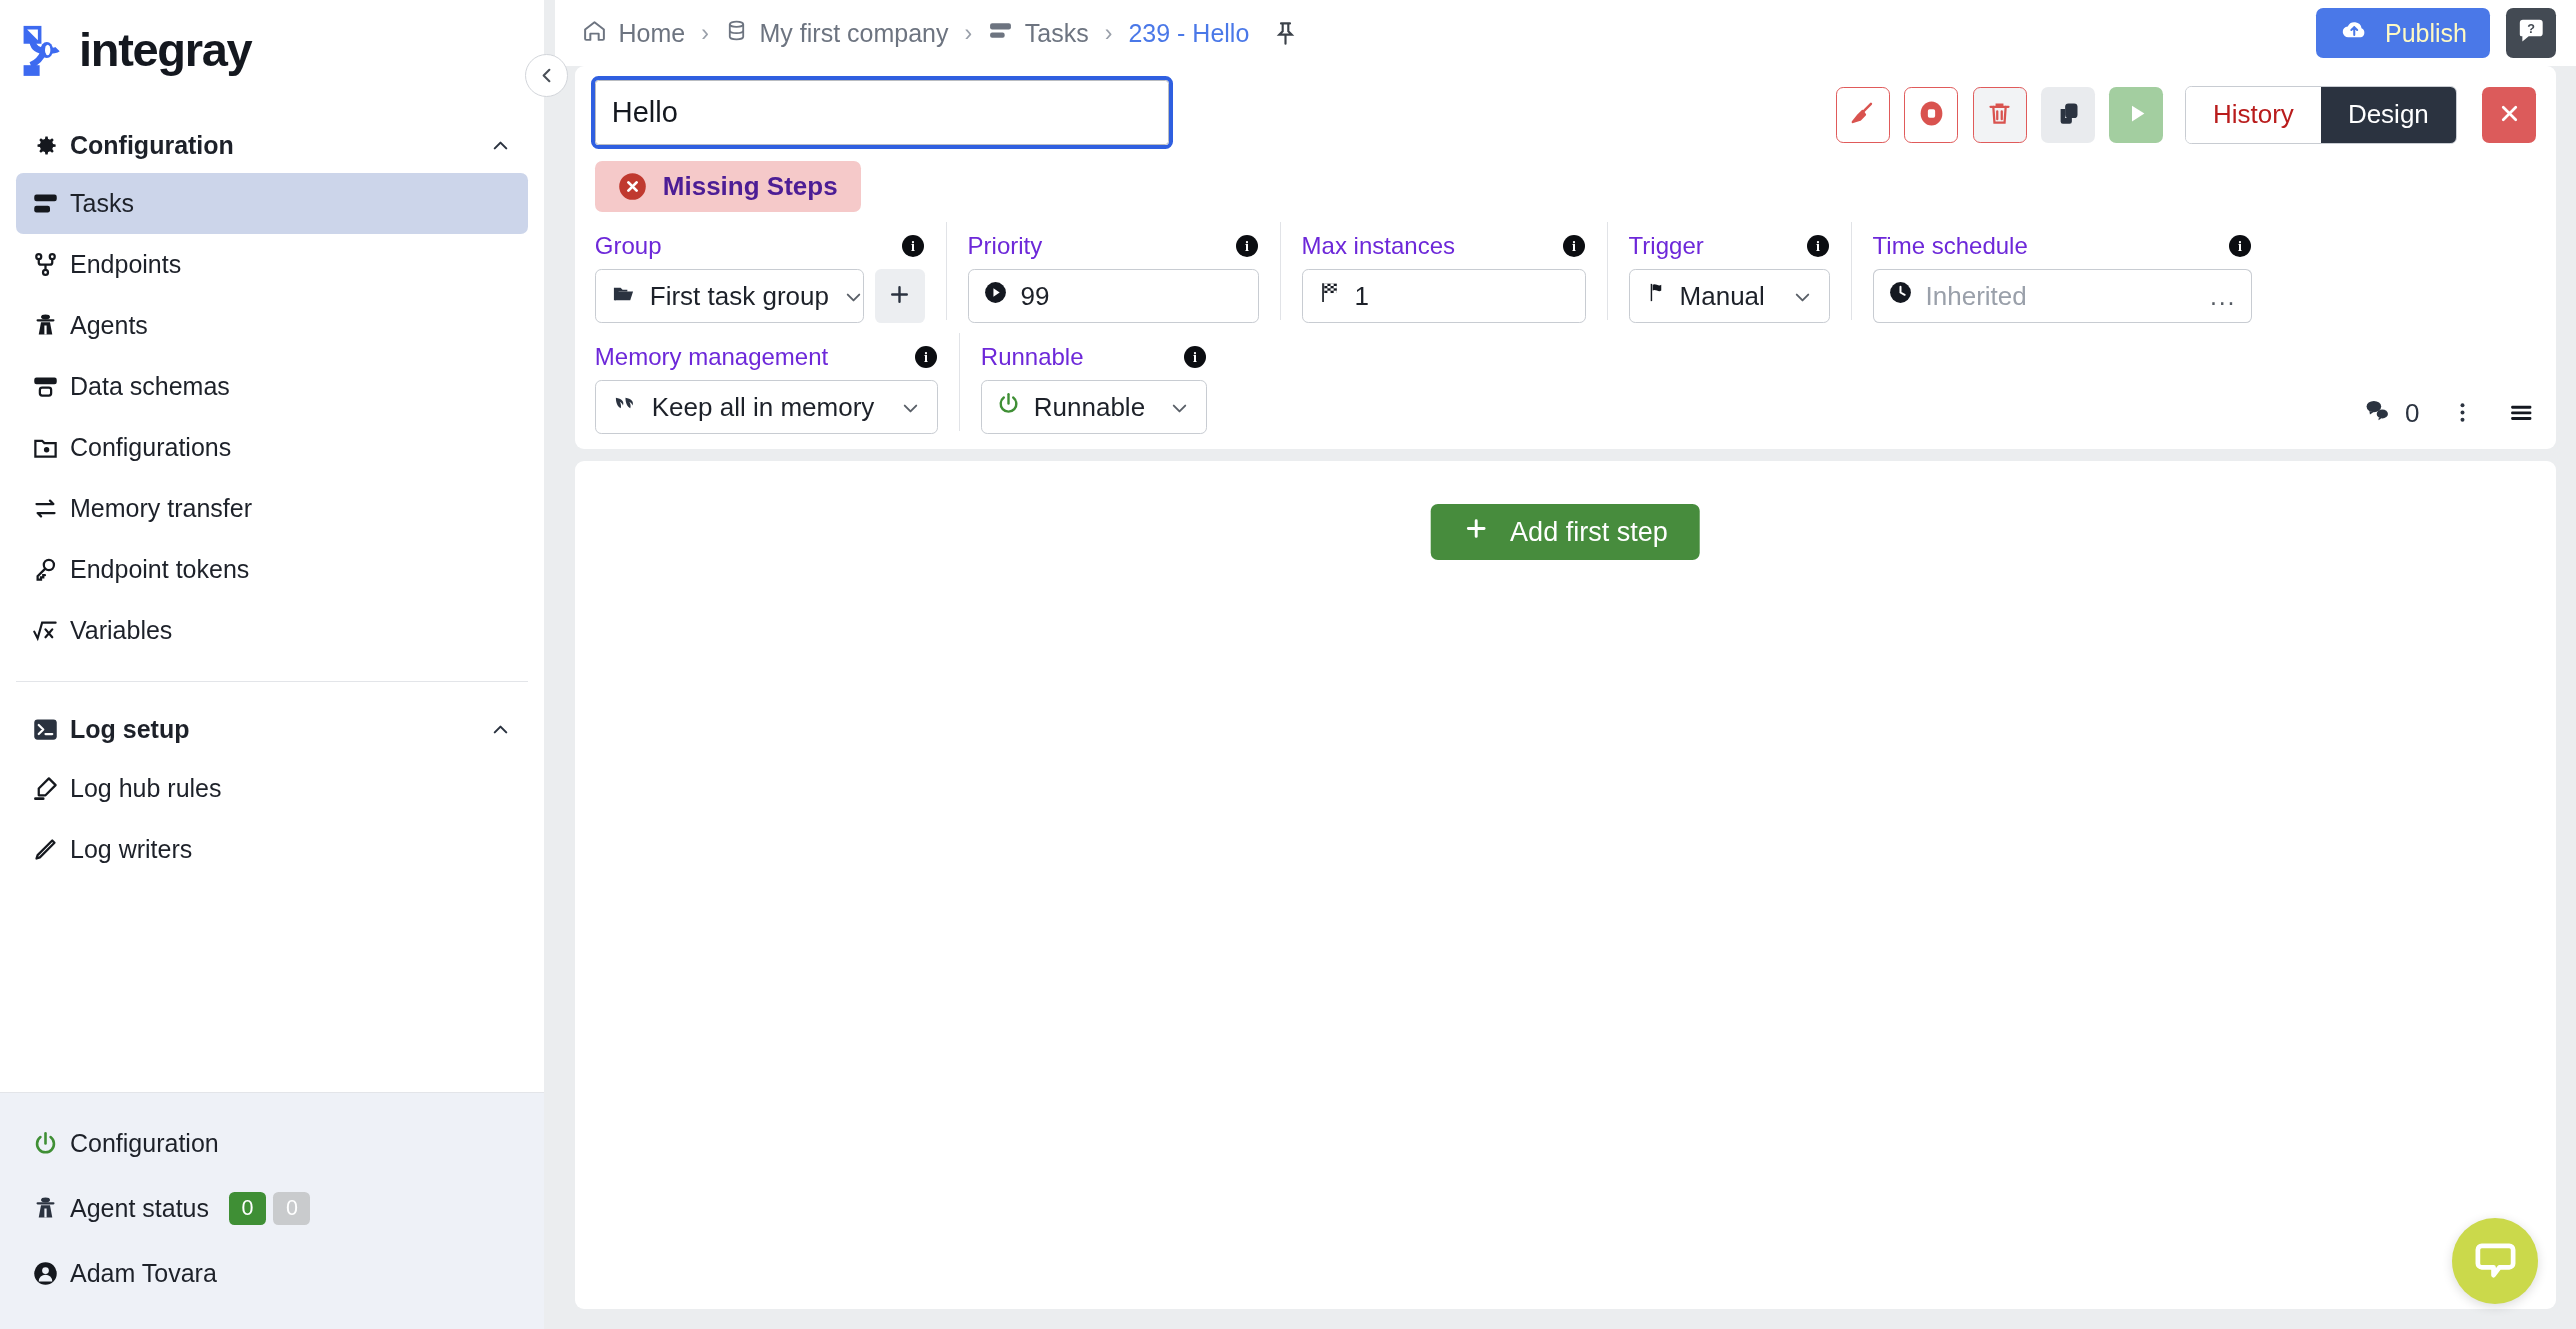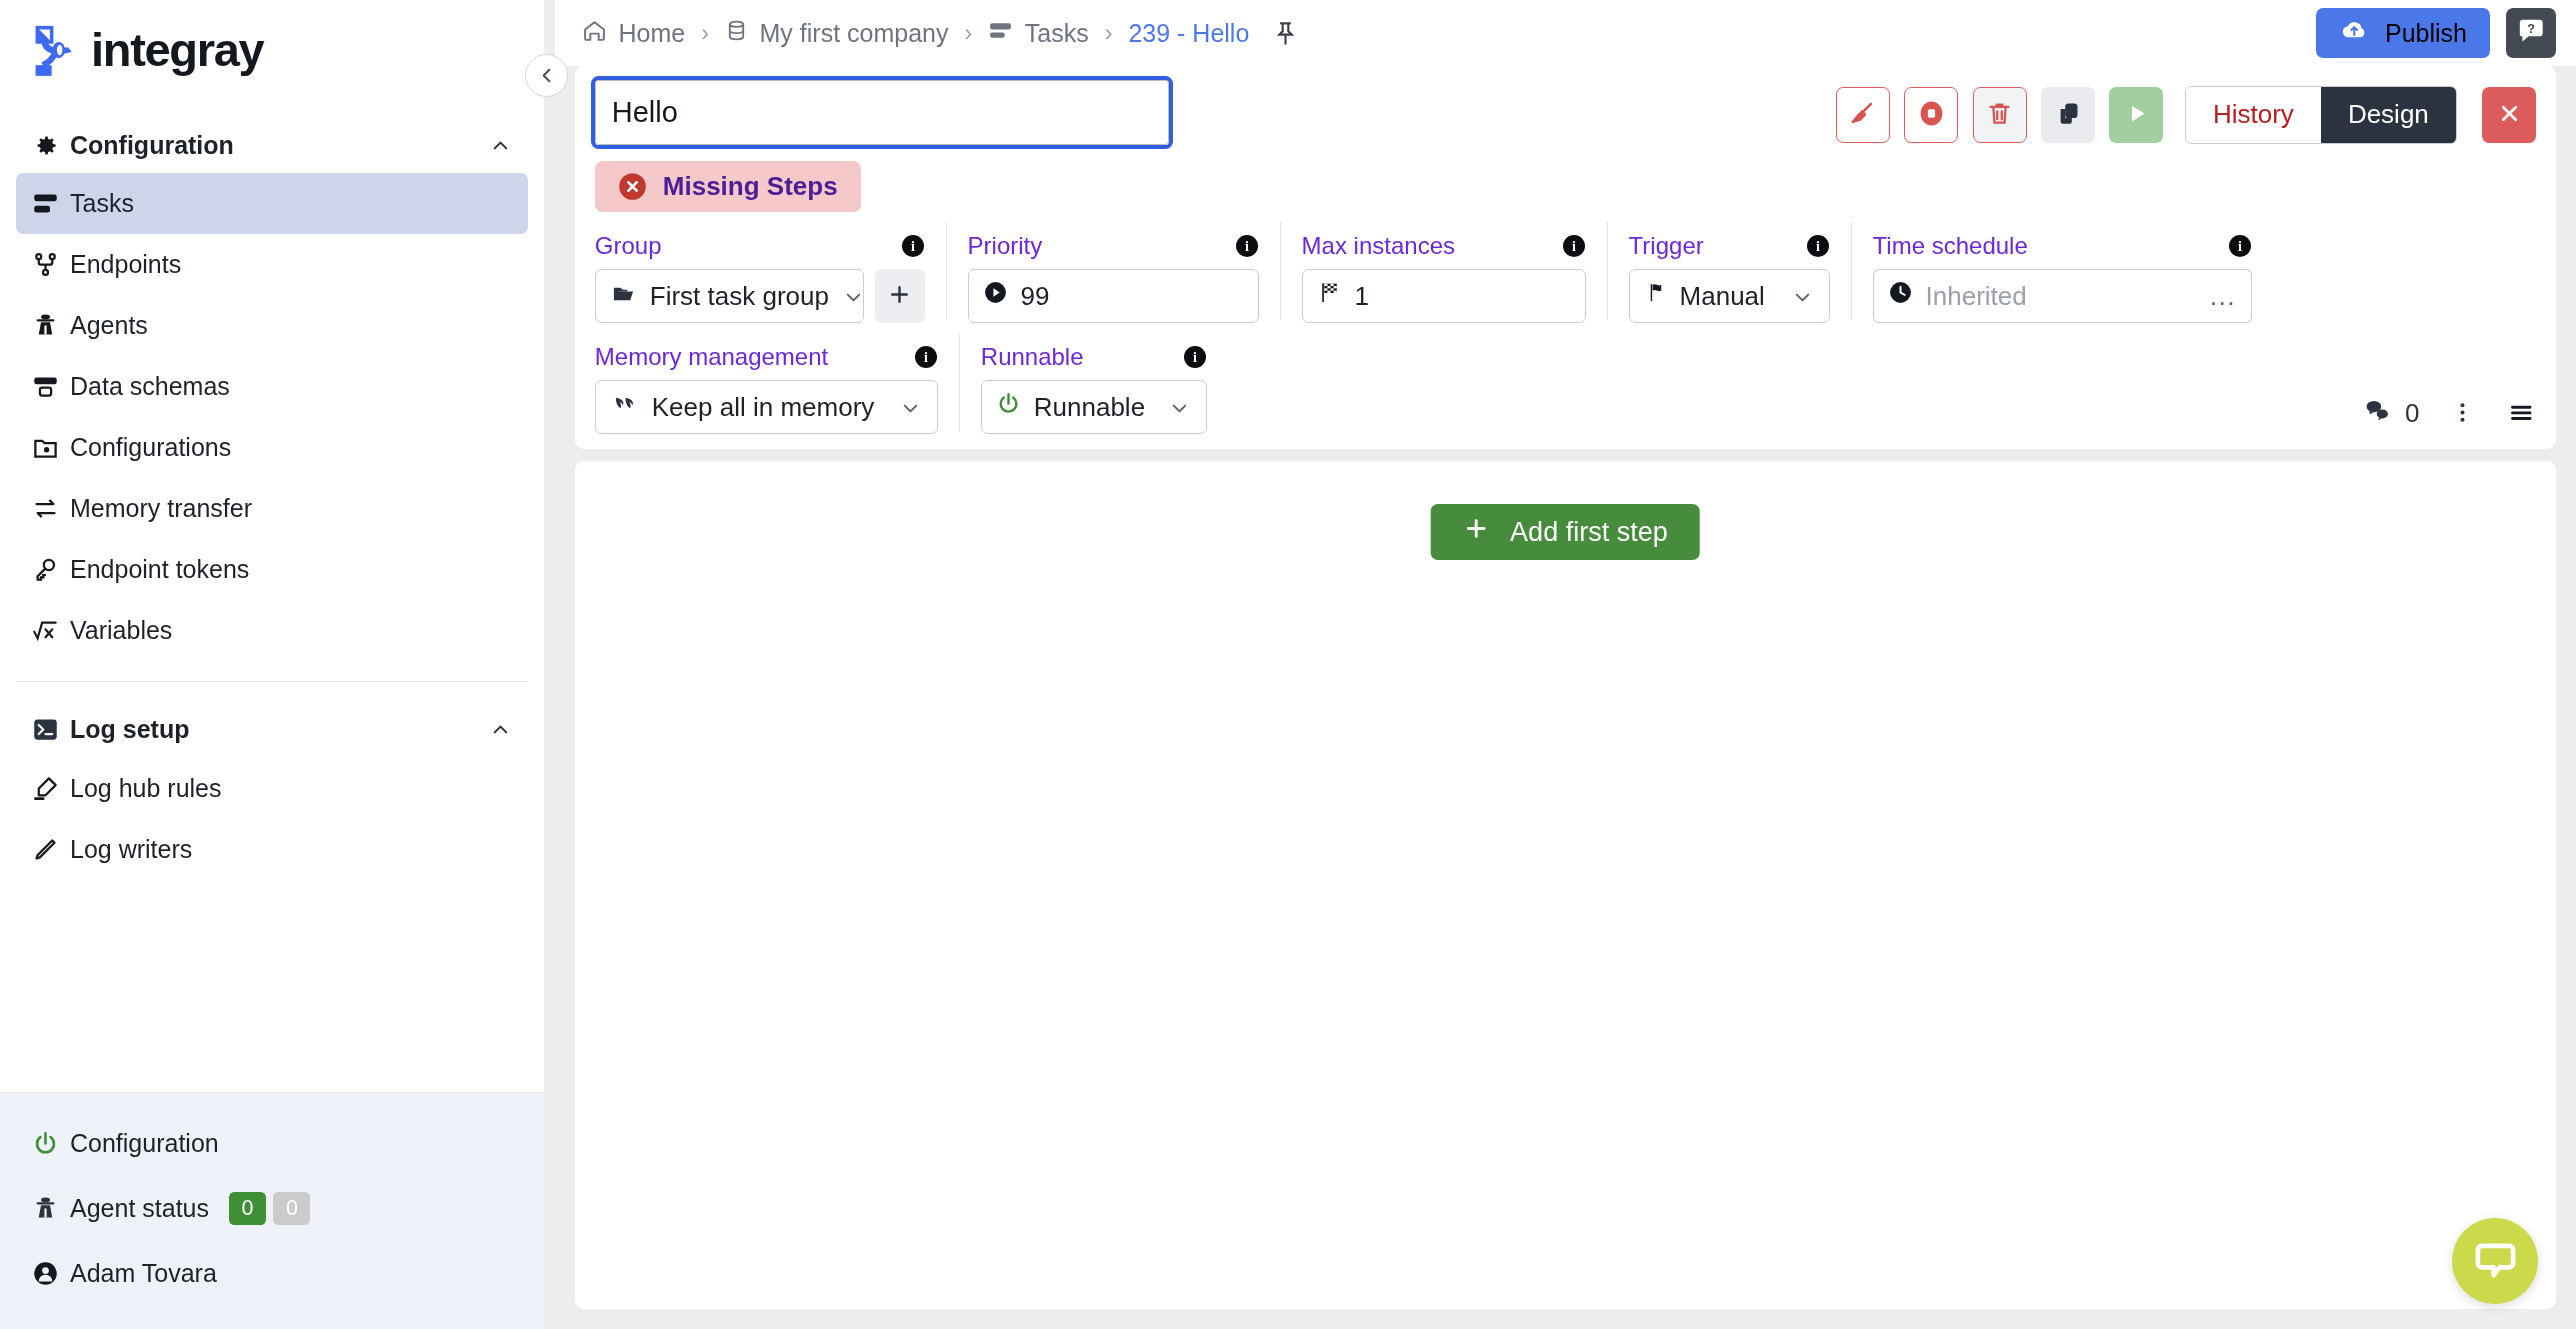--- a/index.html
+++ b/index.html
@@ -11,21 +11,21 @@
   }
   .app { display: flex; width: 2576px; height: 1329px; position: relative; }
 
   
   .sidebar {
     width: 544px; height: 1329px;
     background: #ffffff;
     display: flex; flex-direction: column;
     position: relative; flex: 0 0 544px;
   }
-  .logo-area { height: 99px; display: flex; align-items: center; padding-left: 32px; }
+  .logo-area { height: 99px; display: flex; align-items: center; padding-left: 20px; }
   .logo-mark { width: 50px; height: 56px; flex: 0 0 50px; }
   .logo-word { font-size: 47px; font-weight: 700; color: #14181f; letter-spacing: -1.3px; margin-left: 9px; }
 
   .nav { flex: 1 1 auto; padding-top: 18px; overflow: hidden; }
   .nav-section-header {
     display: flex; align-items: center; height: 56px;
     padding: 0 32px 0 32px; cursor: pointer;
   }
   .nav-section-header .ico { width: 38px; flex: 0 0 38px; display: flex; align-items: center; }
   .nav-section-header .lbl { font-size: 25px; font-weight: 700; color: #1d2129; flex: 1 1 auto; }
@@ -61,21 +61,21 @@
     flex: 0 0 66px;
   }
   .crumbs { display: flex; align-items: center; flex: 1 1 auto; gap: 0; }
   .crumb { display: flex; align-items: center; gap: 11.7px; font-size: 25px; color: #6d7480; cursor: pointer; }
   .crumb.last { color: #4a78e8; }
   .crumb-sep { font-size: 23px; color: #9aa0aa; margin: 0 16px; }
   .pin-icon { margin-left: 23px; width: 27px; height: 27px; cursor: pointer; }
 
   .btn-publish {
     display: flex; align-items: center; gap: 15.2px;
-    background: #4a78e8; color: #000000; border: none; border-radius: 7.2px;
+    background: #4a78e8; color: #fef9c3; border: none; border-radius: 7.2px;
     height: 50px; padding: 0 23px; font-size: 25px; cursor: pointer;
     font-family: "Liberation Sans", sans-serif;
   }
   .btn-help {
     width: 50px; height: 50px; background: #434a53; border-radius: 7.2px;
     margin-left: 16px; display: flex; align-items: center; justify-content: center; cursor: pointer;
   }
 
   .content-wrap { flex: 1 1 auto; padding: 0 20px 20px 20px; display: flex; flex-direction: column; min-height: 0; }
 

